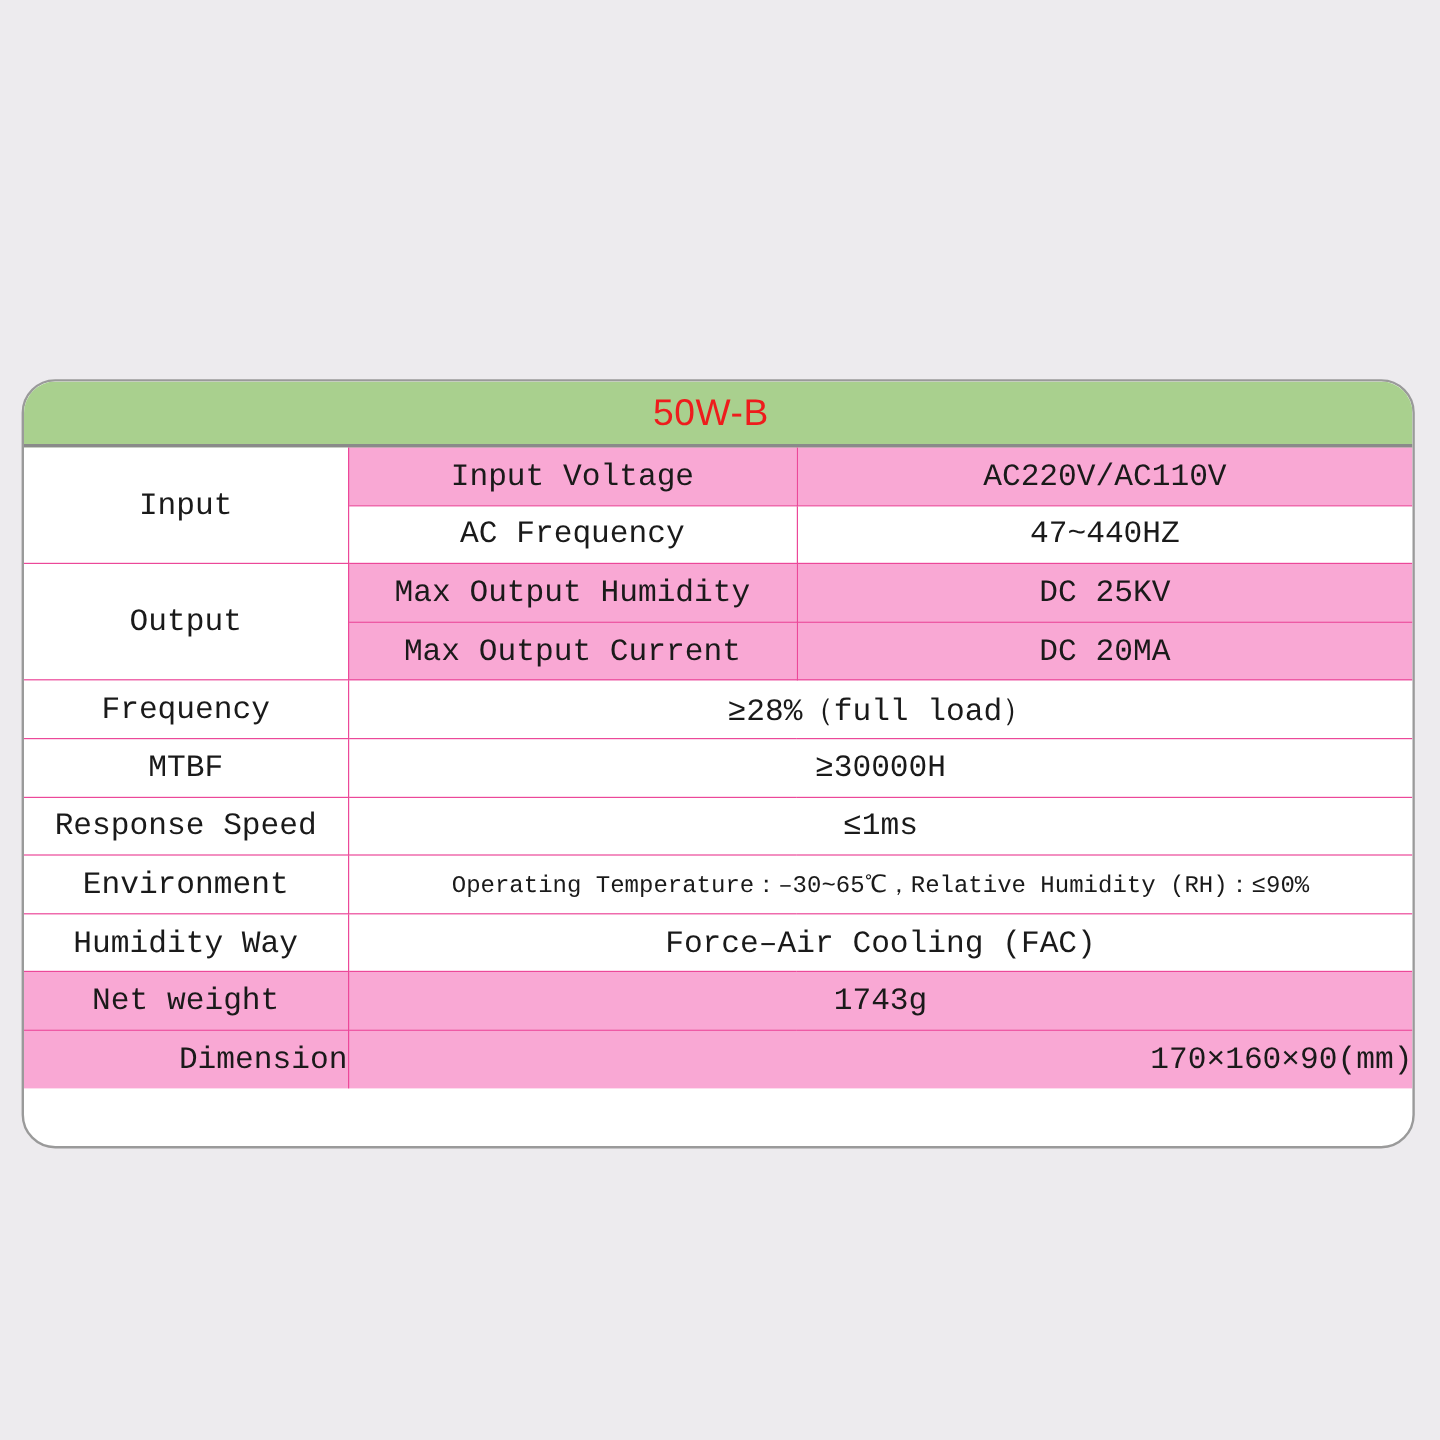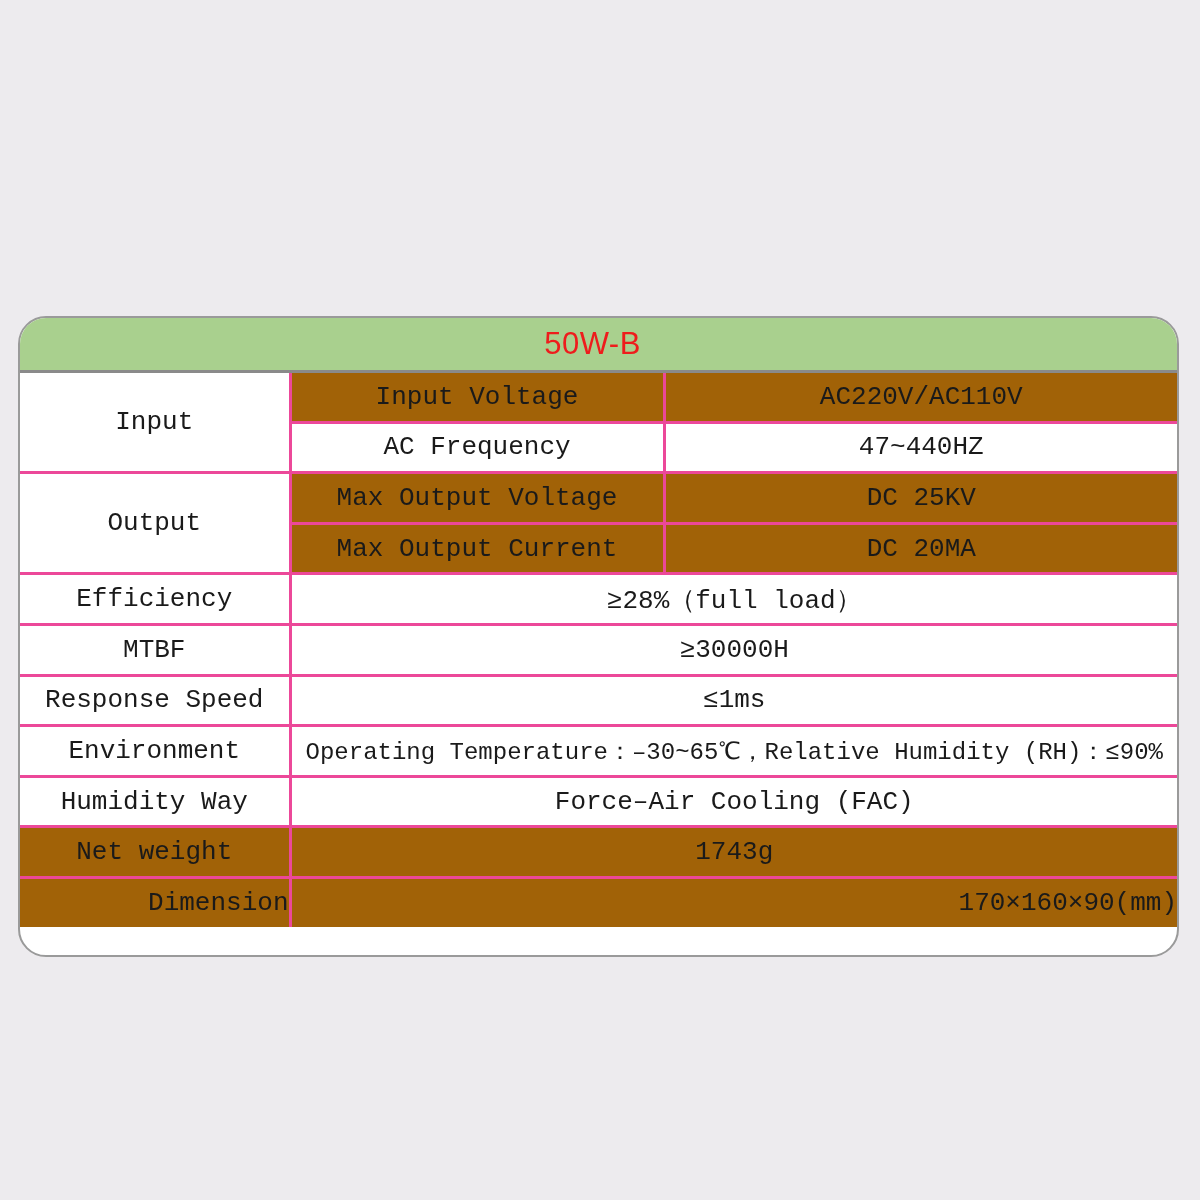--- a/index.html
+++ b/index.html
@@ -1,26 +1,26 @@
 <!DOCTYPE html>
 <html><head>
 <meta charset="utf-8">
 <style>
   html, body { margin:0; padding:0; }
   body { width:1200px; height:1200px; background:#edebee; position:relative; font-family:"Liberation Sans", "DejaVu Sans", sans-serif; color:#1a1a1a; }
   .card { position:absolute; left:18px; top:316px; width:1161px; height:641px; box-sizing:border-box; border:2px solid #9a9a9a; border-radius:28px; overflow:hidden; background:#fff; }
   .title { height:52px; background:#a9d08e; border-bottom:3px solid #8a8a8a; display:flex; align-items:center; justify-content:center; font-size:31px; letter-spacing:0.5px; }
   .title .model { color:#ee1c1c; margin-right:12px; }
   table { border-collapse:collapse; width:100%; table-layout:fixed;font-family:Liberation Mono, monospace; }
-  td { border:3px solid #ec4899; text-align:center; font-size:26px; height:47.6px; padding:0; white-space:nowrap; }
+  td { border:1px solid #ec4899; text-align:center; font-size:26px; height:47.6px; padding:0; white-space:nowrap; }
   tr:first-child td { border-top:none; }
   td:first-child { border-left:none; }
   td:last-child { border-right:none; }
   tr:last-child td { border-bottom:none;text-align:right; }
-  .g { background:#a16207;margin-left:32px; }
+  .g { background:#f9a8d4;margin-left:32px; }
   .w { background:#ffffff; }
 </style>
 </head>
 <body>
 
 <div class="card">
   <div class="title">
     <span class="model">50W-B</span>
   </div>
   <table>
@@ -34,42 +34,42 @@
       <td class="w" rowspan="2">Input</td>
       <td class="g">Input Voltage</td>
       <td class="g">AC220V/AC110V</td>
     </tr>
     <tr>
       <td class="w">AC Frequency</td>
       <td class="w">47~440HZ</td>
     </tr>
     <tr>
       <td class="w" rowspan="2">Output</td>
-      <td class="g">Max Output Voltage</td>
+      <td class="g">Max Output Humidity</td>
       <td class="g">DC 25KV</td>
     </tr>
     <tr>
       <td class="g">Max Output Current</td>
       <td class="g">DC 20MA</td>
     </tr>
     <tr>
-      <td class="w">Efficiency</td>
+      <td class="w">Frequency</td>
       <td class="w" colspan="2">≥28%（full load）</td>
     </tr>
     <tr>
       <td class="w">MTBF</td>
       <td class="w" colspan="2">≥30000H</td>
     </tr>
     <tr>
       <td class="w">Response Speed</td>
       <td class="w" colspan="2">≤1ms</td>
     </tr>
     <tr>
       <td class="w">Environment</td>
-      <td class="w" colspan="2" style="font-size:24px">Operating Temperature：–30~65℃，Relative Humidity (RH)：≤90%</td>
+      <td class="w" colspan="2" style="font-size:20px">Operating Temperature：–30~65℃，Relative Humidity (RH)：≤90%</td>
     </tr>
     <tr>
       <td class="w">Humidity Way</td>
       <td class="w" colspan="2">Force–Air Cooling (FAC)</td>
     </tr>
     <tr>
       <td class="g">Net weight</td>
       <td class="g" colspan="2">1743g</td>
     </tr>
     <tr>

